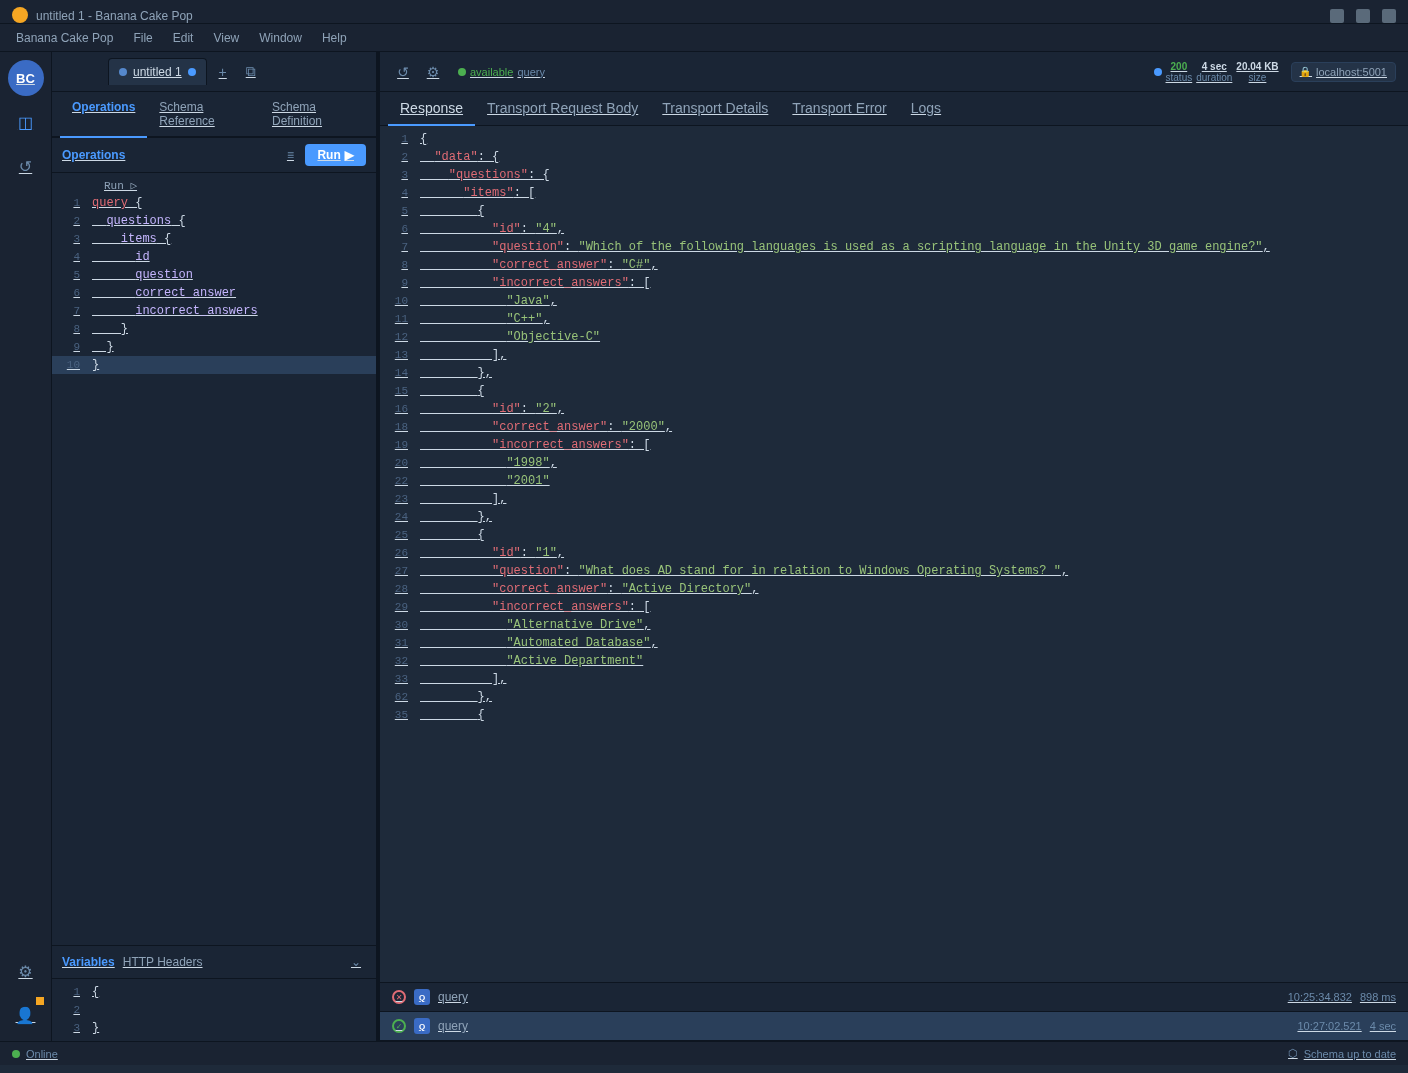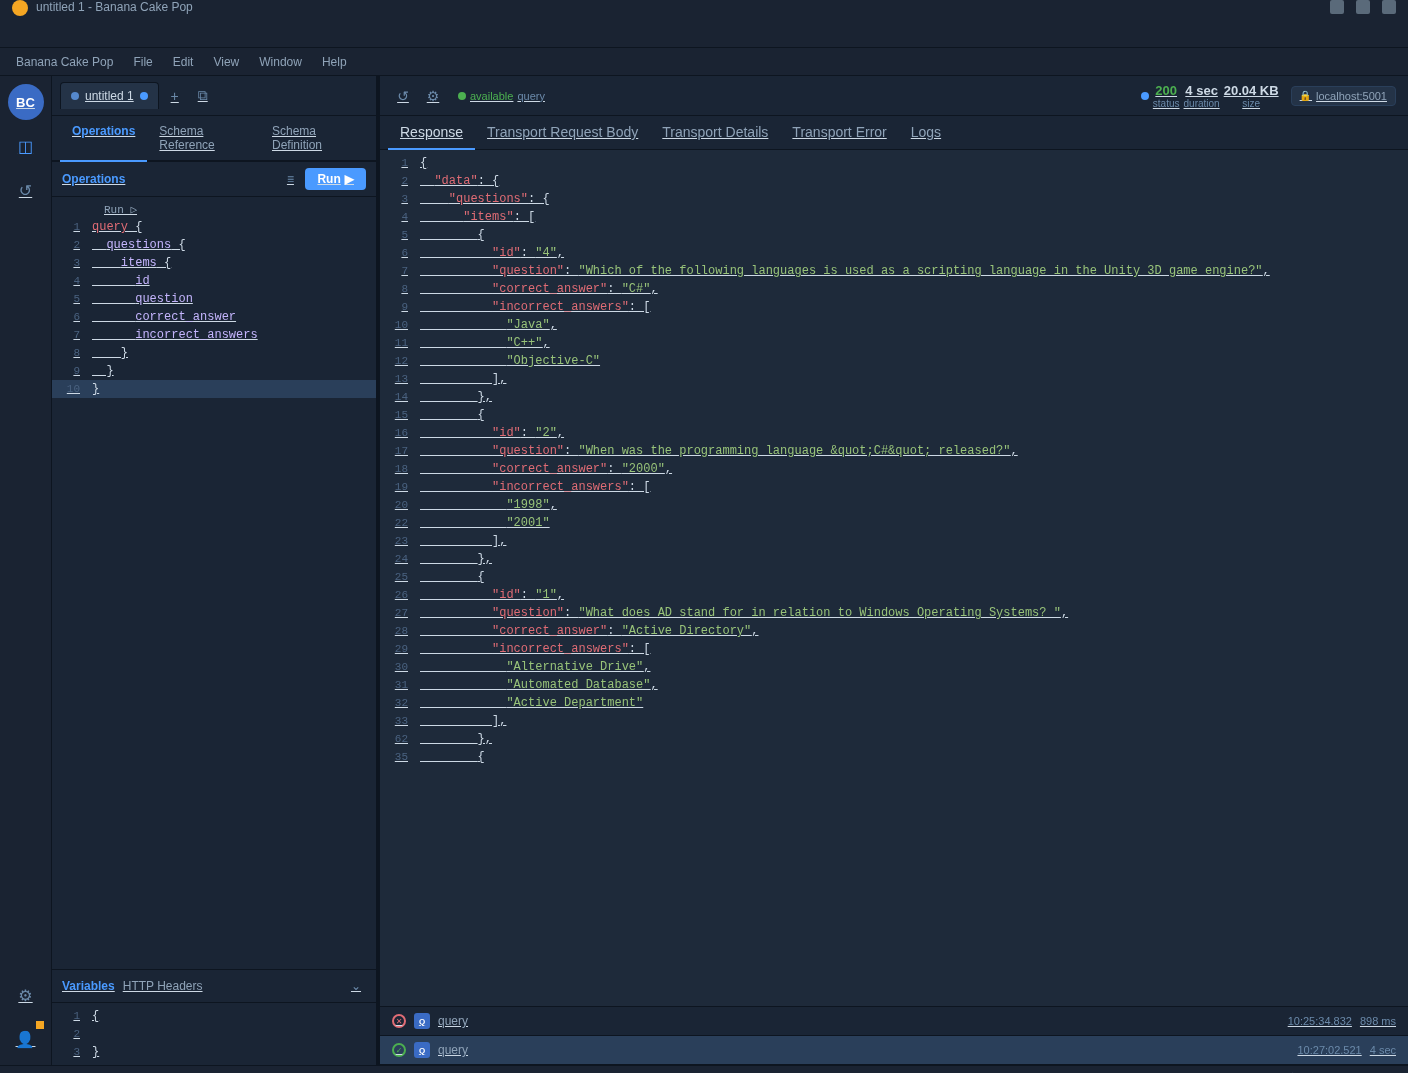--- a/index.html
+++ b/index.html
@@ -1,23 +1,23 @@
 <!DOCTYPE html>
 <html><head>
   <meta charset="utf-8">
   <style>
     * { box-sizing: border-box; margin: 0; padding: 0; }
     body { font-family: 'Segoe UI', Arial, sans-serif; background: #1e2a3a; color: #cdd9e5; font-size: 13px; overflow: hidden; width: 1408px; height: 1073px; }
 
     
     #title-bar {
-      height: 48px;
+      height: 24px;
       background: #1a2332;
       display: flex;
-      align-items: flex-start;
+      align-items: flex-end;
       padding: 0 12px;
       border-bottom: 1px solid #0d1520;
       user-select: none;
     }
     #title-bar-icon { width: 16px; height: 16px; background: #f5a623; border-radius: 50%; margin-right: 8px; flex-shrink: 0; }
     #title-bar-text { color: #8fa3b8; font-size: 12px; flex: 1; }
     #title-bar-controls { display: flex; gap: 8px; }
     .title-btn { width: 12px; height: 12px; border-radius: 50%; border: none; cursor: pointer; }
     .title-btn.minimize { background: #ffbd44; }
     .title-btn.maximize { background: #00ca4e; }
@@ -83,20 +83,21 @@
     .tab {
       display: flex; align-items: center; gap: 6px;
       padding: 6px 10px;
       border-radius: 4px 4px 0 0;
       cursor: pointer;
       font-size: 12px;
       color: #8fa3b8;
       background: #1e2f45;
       border: 1px solid #0d1520;
       border-bottom: none;
+      margin-left: 48px;
     }
     .tab.active { background: #243347; color: #cdd9e5; }
     .tab-dot { width: 8px; height: 8px; border-radius: 50%; background: #5588cc; }
     .tab-unsaved { width: 8px; height: 8px; border-radius: 50%; background: #4a9aff; }
     .tab-add-btn, .tab-split-btn {
       width: 24px; height: 24px;
       border-radius: 4px;
       border: none;
       background: transparent;
       color: #6b8aaa;
@@ -257,21 +258,21 @@
       display: flex; align-items: center; gap: 4px;
       background: #243347;
       border: 1px solid #2a3f5a;
       border-radius: 4px;
       padding: 3px 8px;
       font-size: 11px;
       color: #8fa3b8;
     }
     .lock-icon { font-size: 10px; color: #8fa3b8; }
     .status-item { display: flex; flex-direction: column; align-items: center; font-size: 10px; }
-    .status-value { font-weight: 700; font-size: 13px; }
+    .status-value { font-weight: 700; font-size: 10px; }
     .status-label { color: #6b8aaa; }
     .status-green { color: #4caf50; }
     .status-white { color: #cdd9e5; }
 
     
     #response-tabs {
       display: flex;
       border-bottom: 1px solid #0d1520;
       padding: 0 8px;
       background: #1a2535;
@@ -613,24 +614,20 @@
           </div>
         <div class="res-line">
             <span class="res-num">15</span>
             <span class="res-content">&nbsp;&nbsp;&nbsp;&nbsp;&nbsp;&nbsp;&nbsp;&nbsp;<span class="punct">{</span></span>
           </div>
         <div class="res-line">
             <span class="res-num">16</span>
             <span class="res-content">&nbsp;&nbsp;&nbsp;&nbsp;&nbsp;&nbsp;&nbsp;&nbsp;&nbsp;&nbsp;<span class="str-key">"id"</span><span class="punct">: </span><span class="str-val">"2"</span><span class="punct">,</span></span>
           </div>
         <div class="res-line">
-            <span class="res-num">17</span>
-            <span class="res-content">&nbsp;&nbsp;&nbsp;&nbsp;&nbsp;&nbsp;&nbsp;&nbsp;&nbsp;&nbsp;<span class="str-key">"question"</span><span class="punct">: </span><span class="str-val">"When was the programming language &amp;quot;C#&amp;quot; released?"</span><span class="punct">,</span></span>
-          </div>
-        <div class="res-line">
             <span class="res-num">18</span>
             <span class="res-content">&nbsp;&nbsp;&nbsp;&nbsp;&nbsp;&nbsp;&nbsp;&nbsp;&nbsp;&nbsp;<span class="str-key">"correct_answer"</span><span class="punct">: </span><span class="str-val">"2000"</span><span class="punct">,</span></span>
           </div>
         <div class="res-line">
             <span class="res-num">19</span>
             <span class="res-content">&nbsp;&nbsp;&nbsp;&nbsp;&nbsp;&nbsp;&nbsp;&nbsp;&nbsp;&nbsp;<span class="str-key">"incorrect_answers"</span><span class="punct">: [</span></span>
           </div>
         <div class="res-line">
             <span class="res-num">20</span>
             <span class="res-content">&nbsp;&nbsp;&nbsp;&nbsp;&nbsp;&nbsp;&nbsp;&nbsp;&nbsp;&nbsp;&nbsp;&nbsp;<span class="str-val">"1998"</span><span class="punct">,</span></span>

